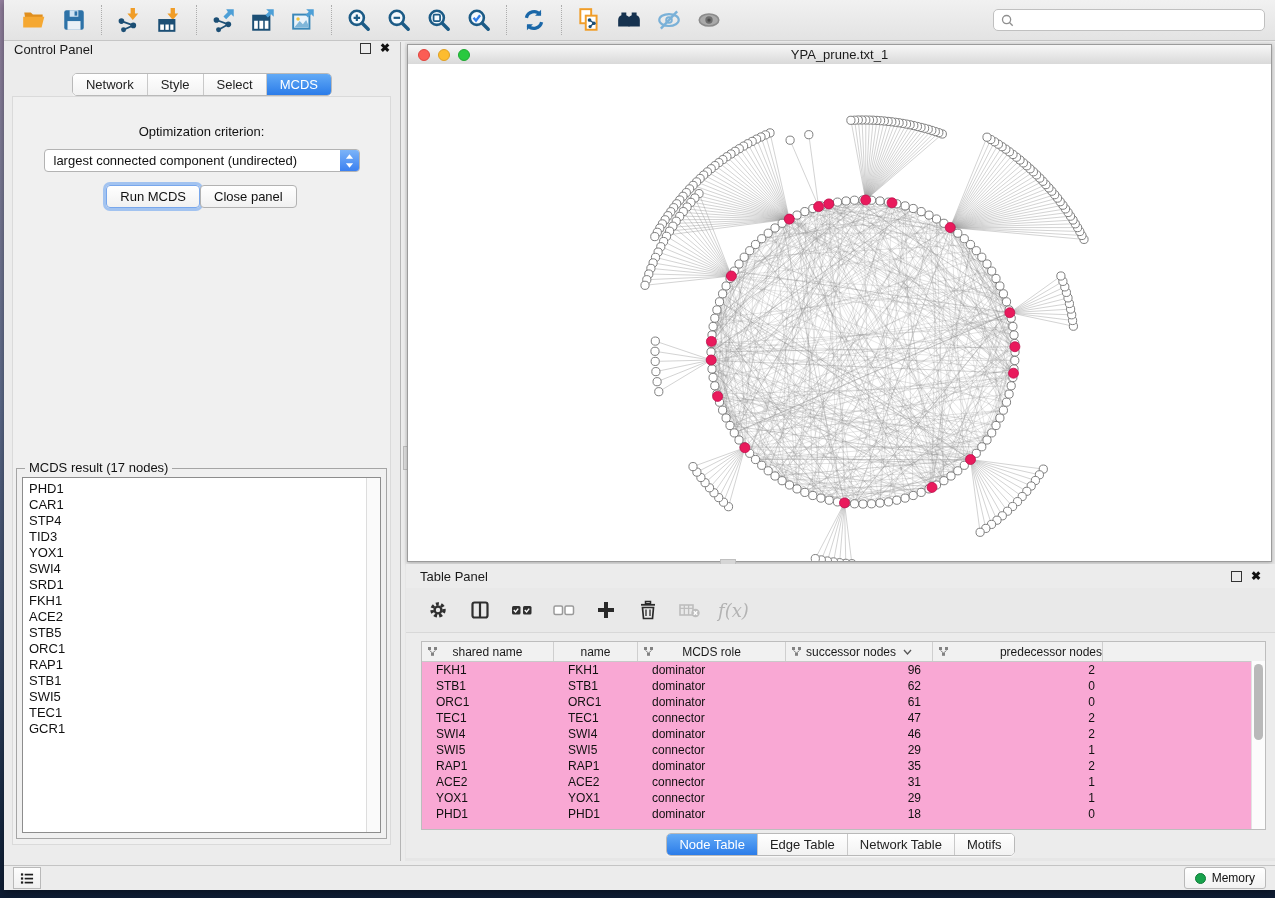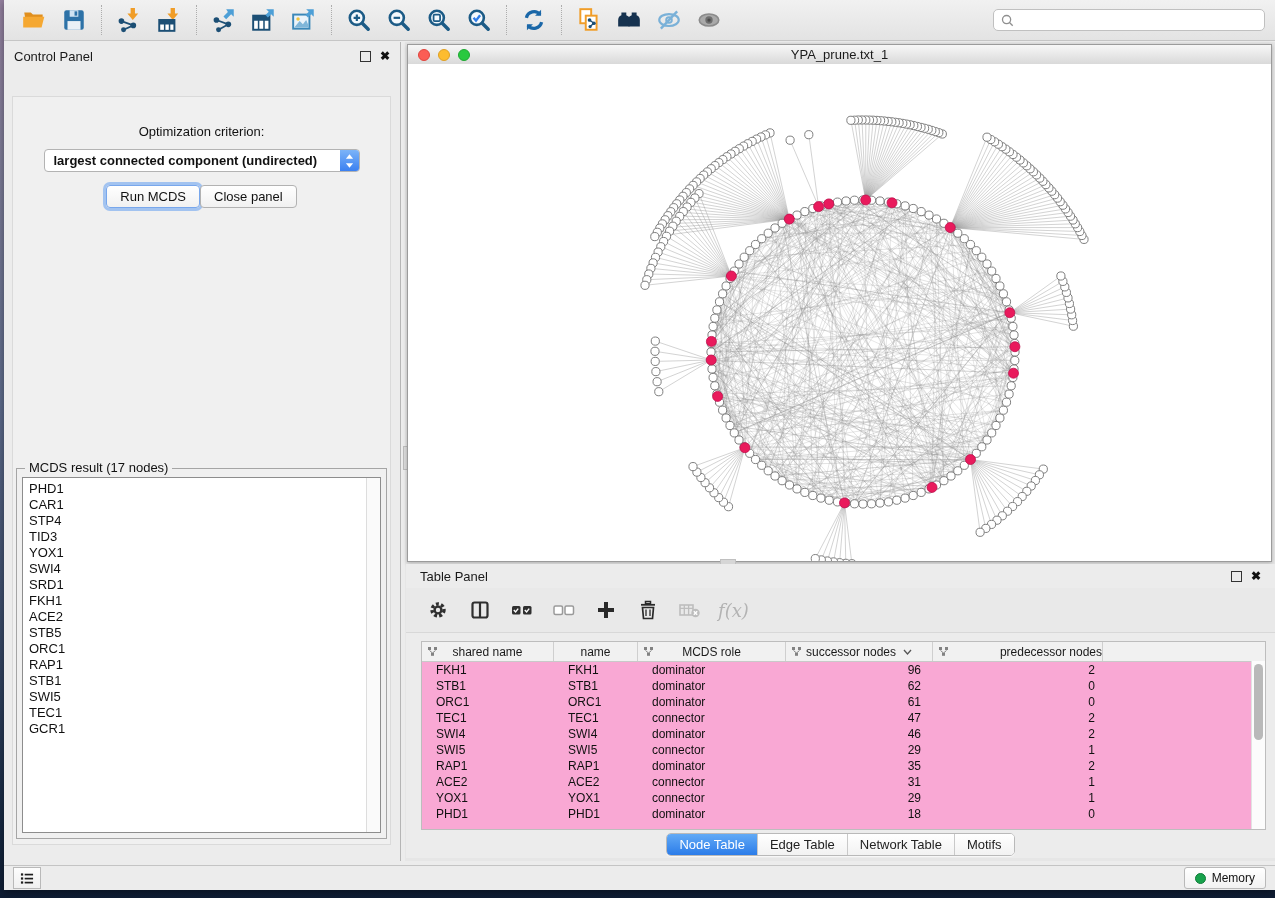--- a/index.html
+++ b/index.html
@@ -13,35 +13,35 @@
   
   .toolbar{position:absolute;top:0;left:0;right:0;height:41px;background:linear-gradient(#f1f1f1,#e3e3e3);border-bottom:1px solid #c6c6c6;display:flex;align-items:center;padding:0 10px;box-sizing:border-box;}
   .tbtn{width:40px;height:34px;display:flex;align-items:center;justify-content:center;border:none;background:transparent;padding:0;cursor:default;}
   .tsep{width:0;height:30px;border-left:1px dotted #adadad;margin:0 7px;}
   .searchbox{margin-left:auto;width:272px;height:22px;background:#fff;border:1px solid #c0c0c0;border-radius:5px;display:flex;align-items:center;padding:0 7px;box-sizing:border-box;color:#999;}
   .searchbox svg{margin-right:5px;}
   .searchbox input{border:none;outline:none;flex:1;font:12px "Liberation Sans",sans-serif;background:transparent;}
 
   
   #control-panel{position:absolute;left:0;top:42px;width:397px;bottom:29px;background:#ececec;border-right:1px solid #b5b5b5;box-sizing:border-box;}
-  .cp-header{height:28px;display:flex;align-items:center;padding:0 10px;}
+  .cp-header{height:28px;display:flex;align-items:flex-start;padding:0 10px;}
   .cp-title{font-size:13px;color:#1a1a1a;}
   .panel-ctls{margin-left:auto;display:flex;align-items:center;gap:9px;}
   .float-ico{width:9px;height:9px;border:1.5px solid #333;display:inline-block;}
   .close-ico{font-size:12px;color:#111;font-weight:bold;line-height:1;}
   .cp-tabs{display:flex;justify-content:center;margin-top:3px;}
   .seg{display:inline-flex;border:1px solid #b9b9b9;border-radius:5px;overflow:hidden;background:#fff;box-shadow:0 1px 0 rgba(255,255,255,.6);}
   .seg .segtab{font-size:13px;color:#222;padding:3px 13px;border-right:1px solid #c9c9c9;background:linear-gradient(#ffffff,#f2f2f2);cursor:default;}
   .seg .segtab:last-child{border-right:none;}
   .seg .segtab.sel{background:linear-gradient(#62aaf6,#2b7ce9);color:#fff;}
   .cp-content{position:absolute;left:8px;right:9px;top:54px;bottom:16px;background:#f0f0f0;border:1px solid #dadada;}
   .opt-label{margin-top:27px;text-align:center;font-size:13px;color:#111;}
   .sel-row{display:flex;justify-content:center;margin-top:10px;}
   .mac-select{position:relative;width:316px;height:23px;background:#fff;border:1px solid #b3b3b3;border-radius:4px;box-sizing:border-box;display:flex;align-items:center;}
-  .mac-select .val{font-size:13px;color:#111;padding-left:9px;white-space:nowrap;font-weight:bold;}
+  .mac-select .val{font-size:13px;color:#111;padding-left:9px;white-space:nowrap;}
   .mac-select .stepper{position:absolute;right:0;top:0;bottom:0;width:19px;background:linear-gradient(#7cb4f8,#3b80f1);border-radius:0 3px 3px 0;display:flex;flex-direction:column;align-items:center;justify-content:center;gap:2px;}
   .btn-row{display:flex;justify-content:center;margin-top:13px;}
   .btn{font:13px "Liberation Sans",sans-serif;color:#111;background:linear-gradient(#ffffff,#f1f1f1);border:1px solid #b2b2b2;border-radius:4px;padding:3px 13px;cursor:default;}
   .btn.focused{box-shadow:0 0 0 3px rgba(110,165,240,.6);border-color:#78a7ec;}
   .fieldset{position:absolute;left:3px;right:3px;top:371px;bottom:5px;border:1px solid #a5a5a5;}
   .legend{position:absolute;top:-9px;left:8px;background:#f0f0f0;padding:0 4px;font-size:13px;color:#111;}
   .mcds-listbox{position:absolute;left:5px;right:5px;top:8px;bottom:5px;background:#fff;border:1px solid #8d8d8d;overflow:hidden;}
   .mcds-scroll{position:absolute;top:0;bottom:0;right:0;width:13px;background:#fafafa;border-left:1px solid #ddd;}
   .mcds-items{position:absolute;left:0;top:3px;right:14px;}
   .mcds-item{font-size:13px;color:#111;line-height:16px;padding-left:6px;}
@@ -234,20 +234,28 @@
     </div>
   </div>
 
   <div id="control-panel">
     <div class="cp-header">
       <span class="cp-title">Control Panel</span>
       <span class="panel-ctls">
         <span class="float-ico"></span>
         <span class="close-ico">✖</span>
       </span>
+    </div>
+    <div class="cp-tabs">
+      <span class="seg" id="cp-seg">
+          <span class="segtab">Network</span>
+          <span class="segtab">Style</span>
+          <span class="segtab">Select</span>
+          <span class="segtab sel">MCDS</span>
+        </span>
     </div>
     <div class="cp-content">
       <div class="opt-label">Optimization criterion:</div>
       <div class="sel-row">
         <div class="mac-select">
           <span class="val">largest connected component (undirected)</span>
           <span class="stepper">
             <svg width="9" height="6" viewBox="0 0 10 6">
                 <path d="M5 0l4 5H1z" fill="#fff"></path>
               </svg>

